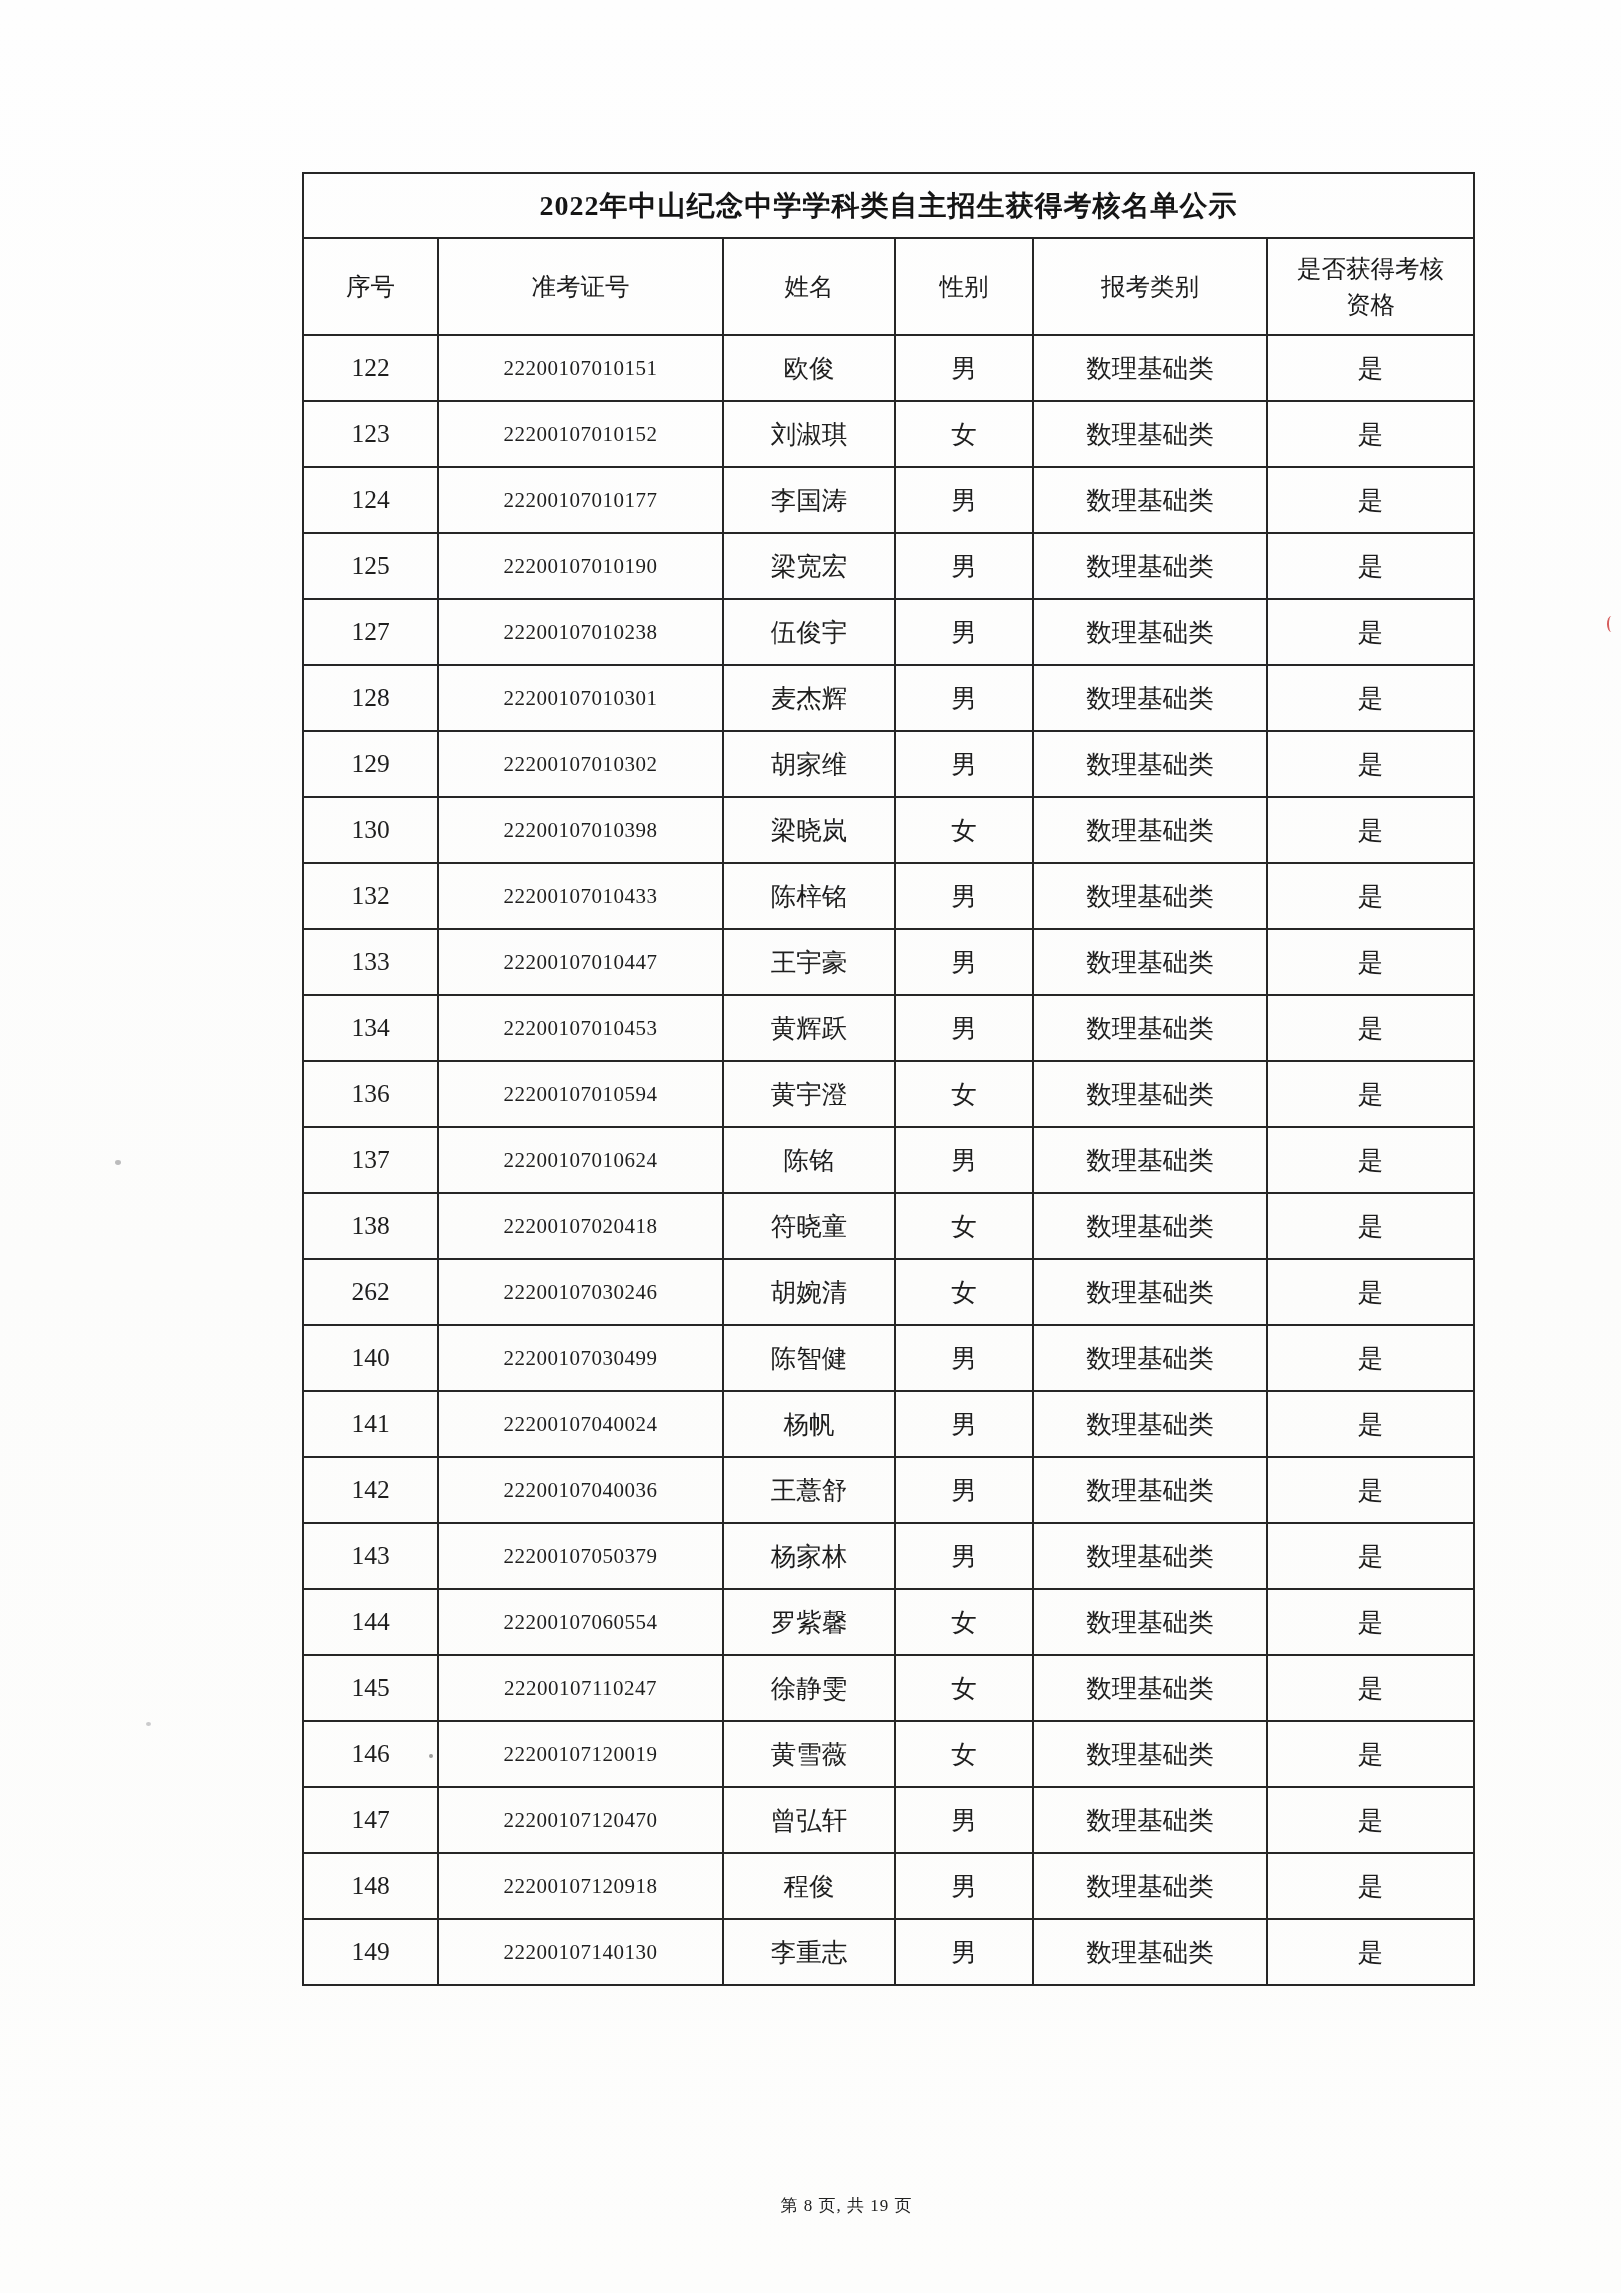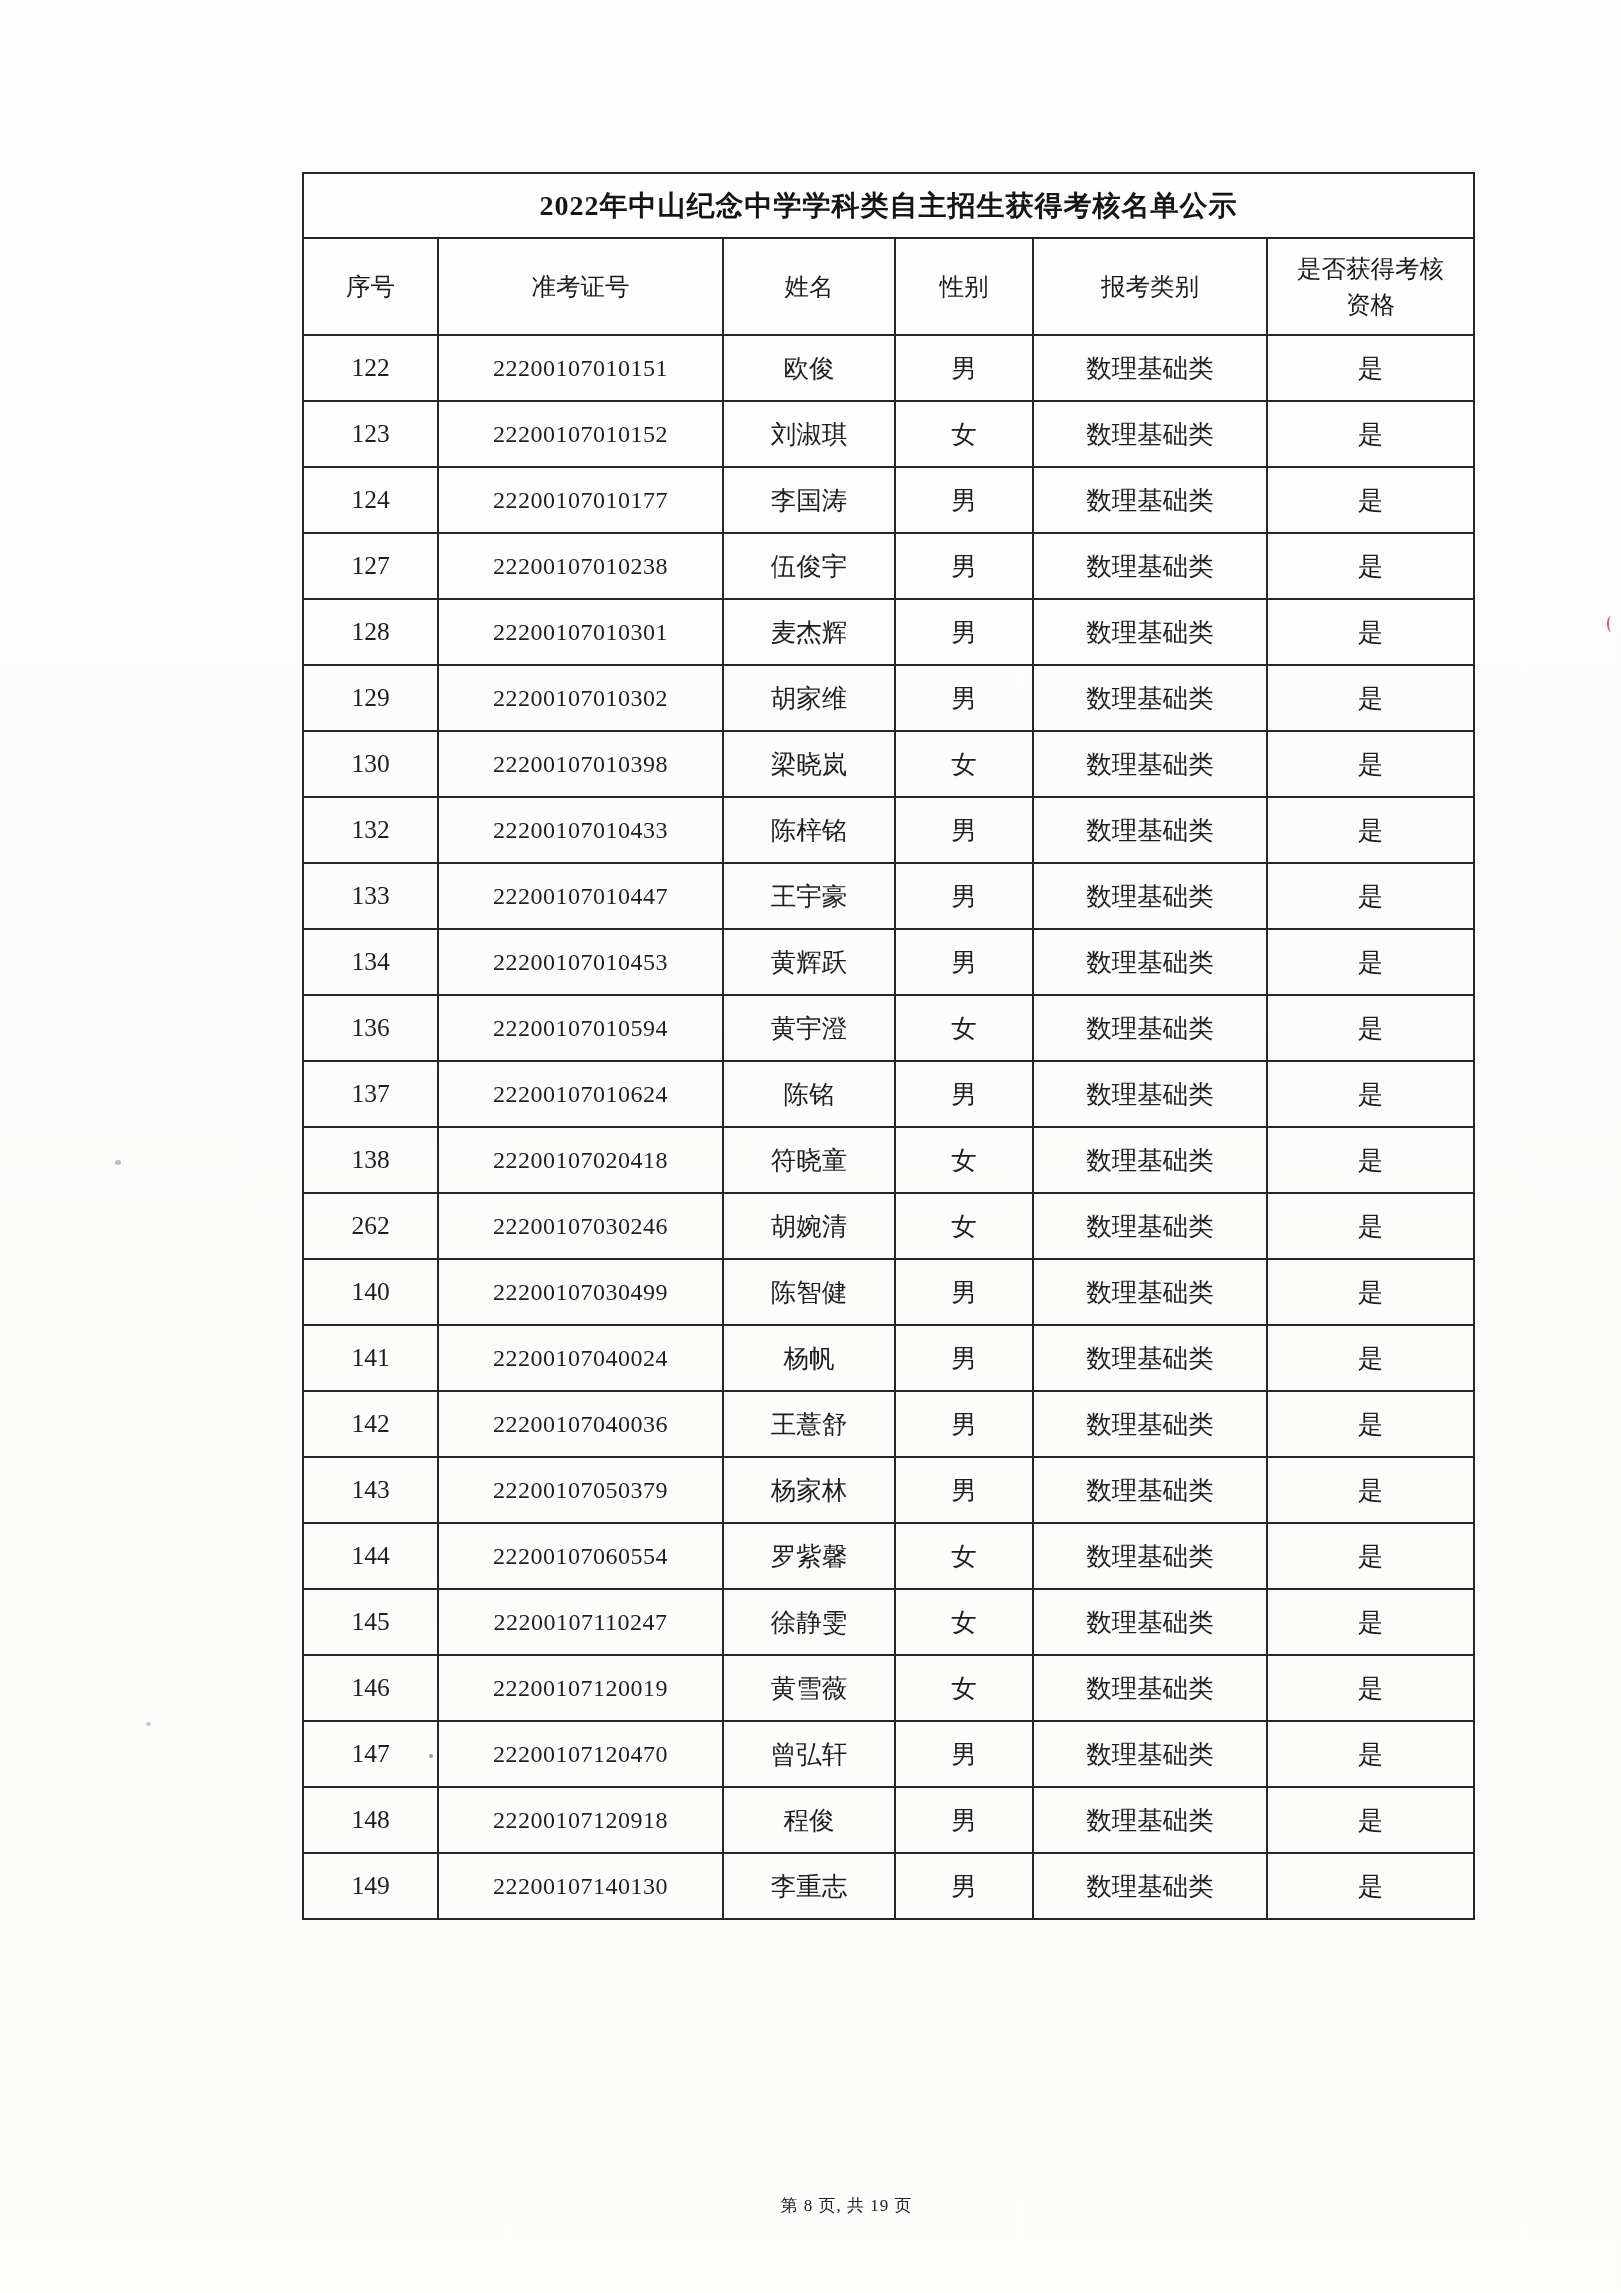--- a/index.html
+++ b/index.html
@@ -47,21 +47,21 @@
     display:inline-block;
     width:155px;
     line-height:1.45;
   }
   tr.data-row td{
     height:64px;
     font-size:25.5px;
     color:#1e1e1e;
   }
   tr.data-row td.c-id{
-    font-size:24px;
+    font-size:21px;
     letter-spacing:0.5px;
   }
   .footer{
     position:absolute;
     left:261px;top:2194px;
     width:1171px;
     text-align:center;
     font-size:17px;
     color:#222;
     letter-spacing:1px;
@@ -124,20 +124,28 @@
       </tr>
         <tr class="data-row">
         <td class="c-seq">124</td>
         <td class="c-id">22200107010177</td>
         <td class="c-name">李国涛</td>
         <td class="c-gender">男</td>
         <td class="c-category">数理基础类</td>
         <td class="c-qualified">是</td>
       </tr>
         <tr class="data-row">
+        <td class="c-seq">125</td>
+        <td class="c-id">22200107010190</td>
+        <td class="c-name">梁宽宏</td>
+        <td class="c-gender">男</td>
+        <td class="c-category">数理基础类</td>
+        <td class="c-qualified">是</td>
+      </tr>
+        <tr class="data-row">
         <td class="c-seq">127</td>
         <td class="c-id">22200107010238</td>
         <td class="c-name">伍俊宇</td>
         <td class="c-gender">男</td>
         <td class="c-category">数理基础类</td>
         <td class="c-qualified">是</td>
       </tr>
         <tr class="data-row">
         <td class="c-seq">128</td>
         <td class="c-id">22200107010301</td>

